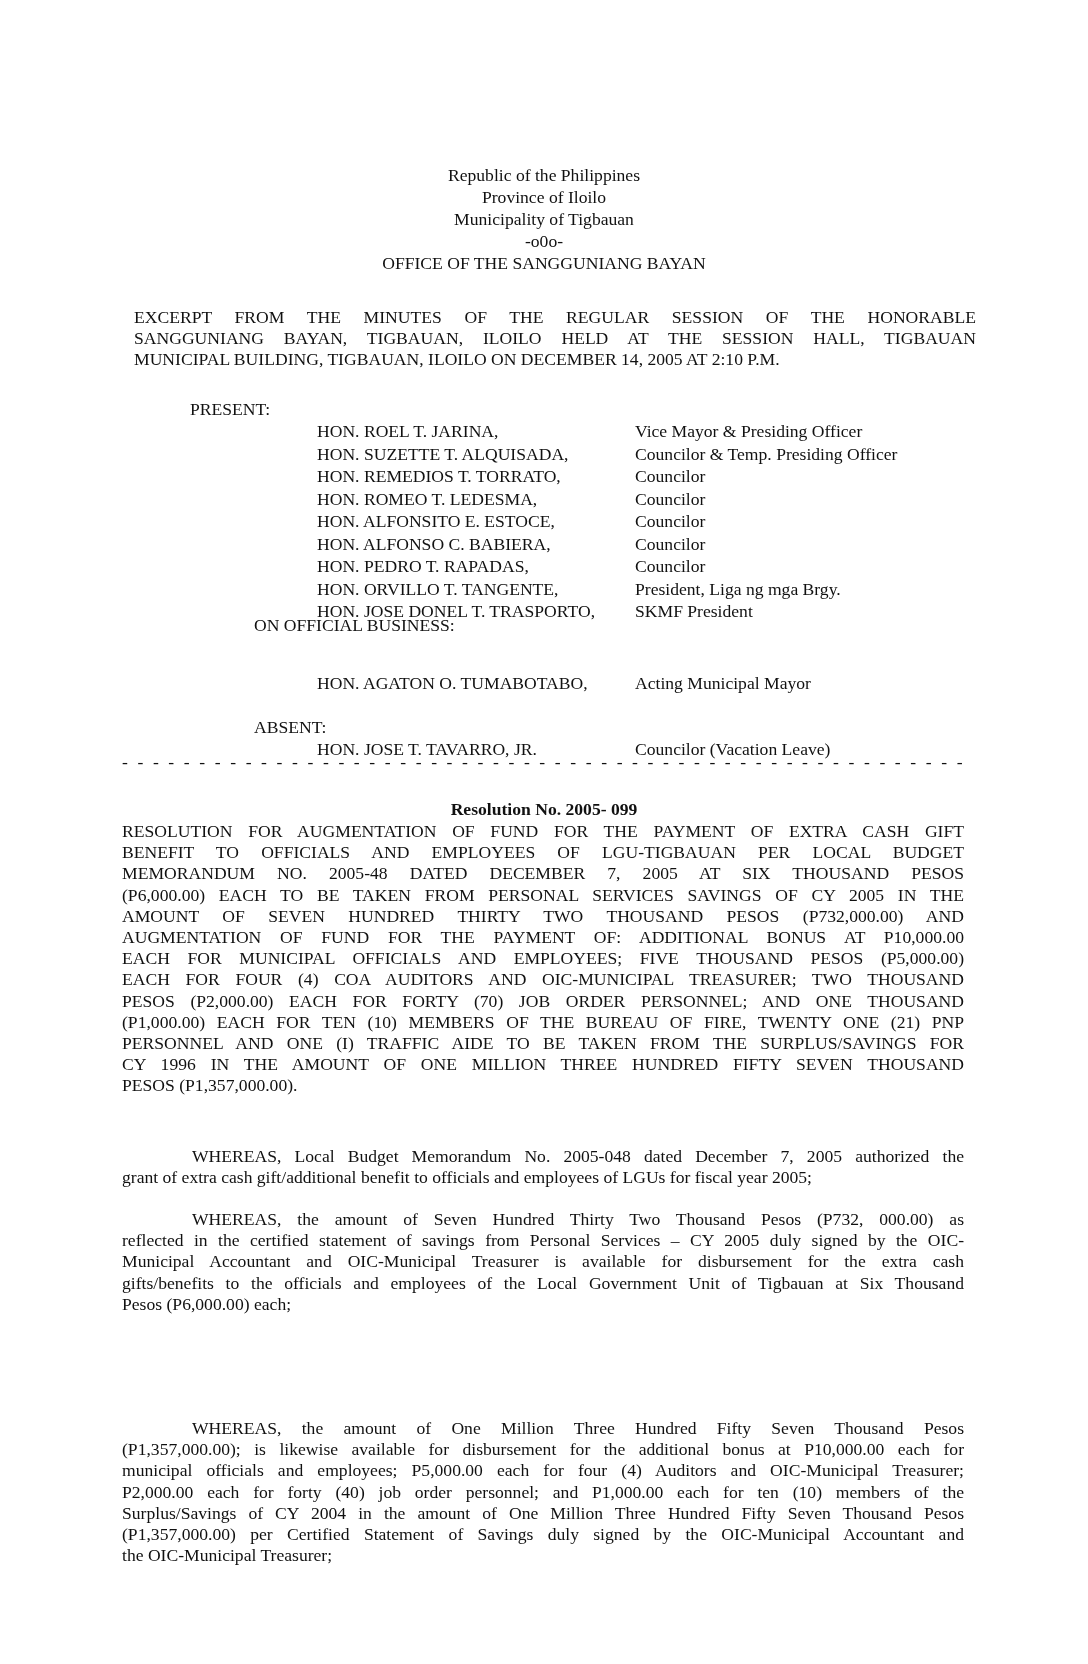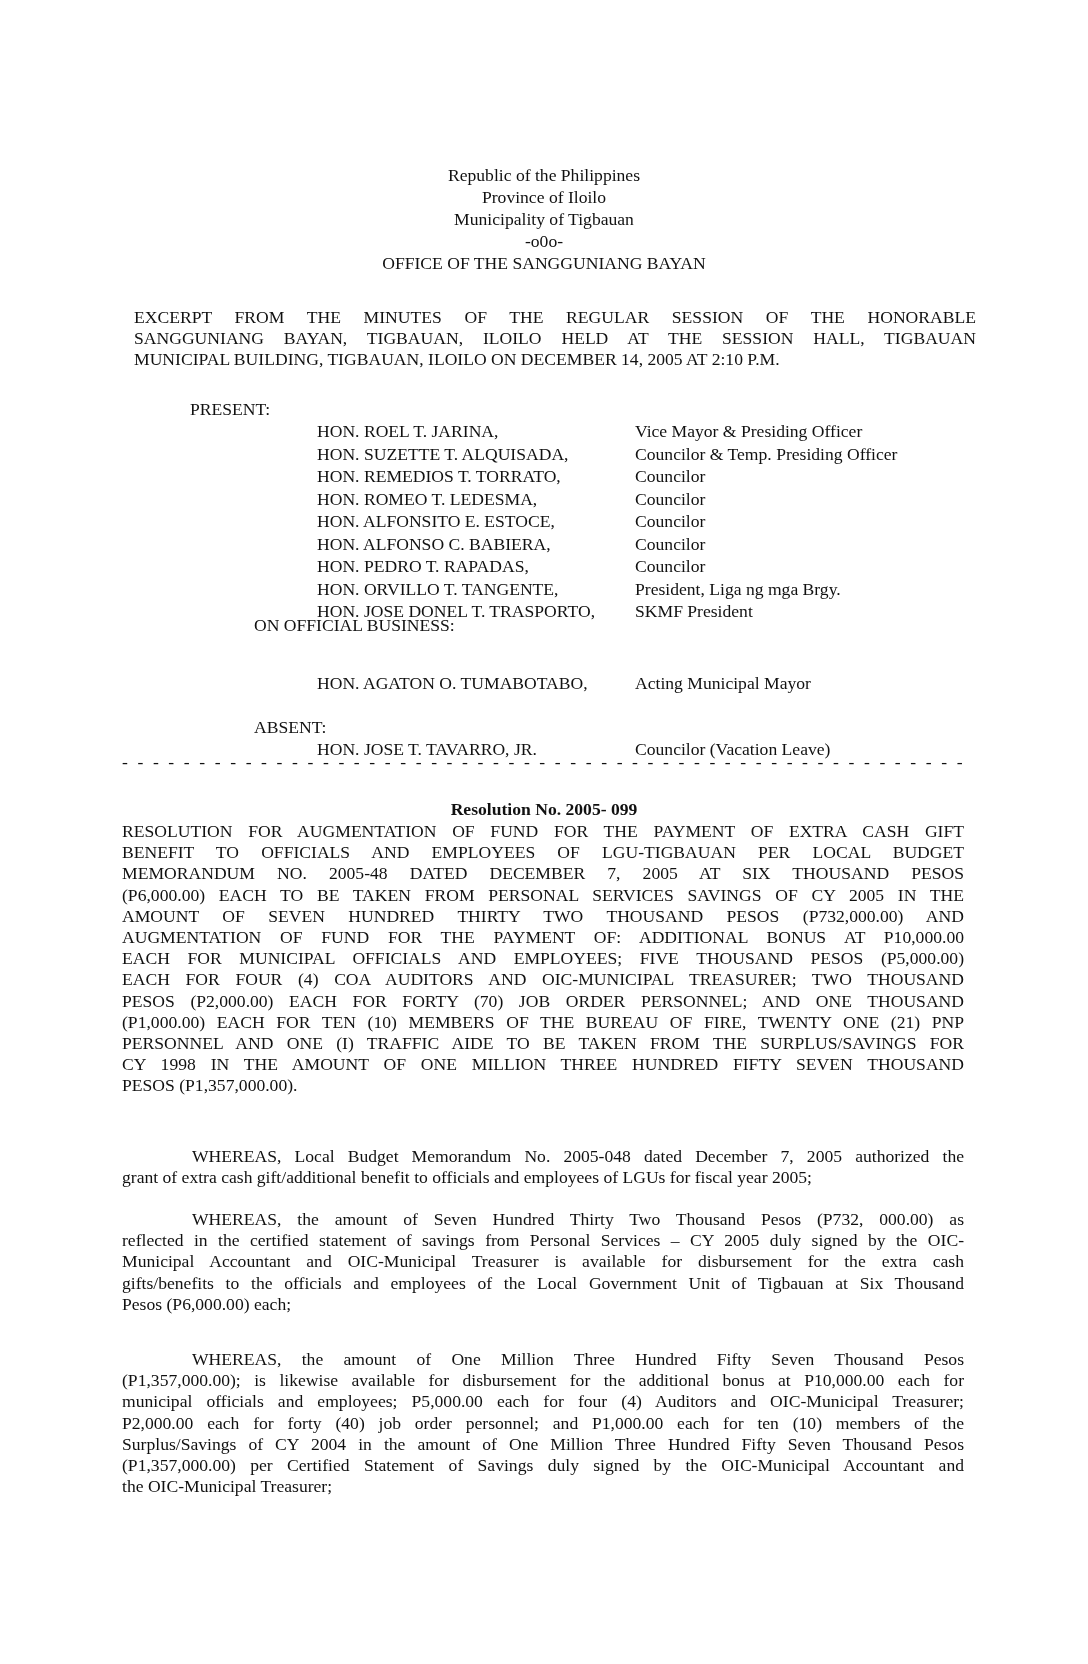--- a/index.html
+++ b/index.html
@@ -112,38 +112,38 @@
     <span class="just-line">BENEFIT TO OFFICIALS AND EMPLOYEES OF LGU-TIGBAUAN PER LOCAL BUDGET</span>
     <span class="just-line">MEMORANDUM NO. 2005-48 DATED DECEMBER 7, 2005 AT SIX THOUSAND PESOS</span>
     <span class="just-line">(P6,000.00) EACH TO BE TAKEN FROM  PERSONAL SERVICES SAVINGS OF CY 2005 IN THE</span>
     <span class="just-line">AMOUNT OF SEVEN HUNDRED THIRTY TWO THOUSAND PESOS (P732,000.00) AND</span>
     <span class="just-line">AUGMENTATION OF FUND FOR THE PAYMENT OF: ADDITIONAL BONUS AT P10,000.00</span>
     <span class="just-line">EACH FOR MUNICIPAL OFFICIALS AND EMPLOYEES; FIVE THOUSAND PESOS (P5,000.00)</span>
     <span class="just-line">EACH FOR FOUR (4) COA AUDITORS AND OIC-MUNICIPAL TREASURER; TWO THOUSAND</span>
     <span class="just-line">PESOS (P2,000.00) EACH FOR FORTY (70) JOB ORDER PERSONNEL; AND ONE THOUSAND</span>
     <span class="just-line">(P1,000.00) EACH FOR TEN (10) MEMBERS OF THE BUREAU OF FIRE, TWENTY ONE (21) PNP</span>
     <span class="just-line">PERSONNEL AND ONE (I) TRAFFIC AIDE TO BE TAKEN FROM THE  SURPLUS/SAVINGS FOR</span>
-    <span class="just-line">CY 1998 IN THE AMOUNT OF ONE MILLION THREE HUNDRED FIFTY SEVEN THOUSAND</span>
+    <span class="just-line">CY 1996 IN THE AMOUNT OF ONE MILLION THREE HUNDRED FIFTY SEVEN THOUSAND</span>
     <span style="display:block">PESOS (P1,357,000.00).</span>
   </div>
 
   <div class="para" style="top:1146px;">
     <span class="just-line indent">WHEREAS, Local Budget Memorandum No. 2005-048 dated December 7, 2005 authorized the</span>
     <span style="display:block">grant of extra cash gift/additional benefit to officials and employees of LGUs for fiscal year 2005;</span>
   </div>
 
   <div class="para" style="top:1209px;">
     <span class="just-line indent">WHEREAS, the amount of Seven Hundred Thirty Two Thousand Pesos (P732, 000.00) as</span>
     <span class="just-line">reflected in the certified statement of savings from Personal Services – CY 2005 duly signed by the OIC-</span>
     <span class="just-line">Municipal Accountant and OIC-Municipal Treasurer is available for disbursement for the extra cash</span>
     <span class="just-line">gifts/benefits to the officials and employees of the Local Government Unit of Tigbauan at Six Thousand</span>
     <span style="display:block">Pesos (P6,000.00) each;</span>
   </div>
 
-  <div class="para" style="top:1349px;">
+  <div class="para" style="top:1418px;">
     <span class="just-line indent">WHEREAS, the amount of One Million Three Hundred Fifty Seven Thousand Pesos</span>
     <span class="just-line">(P1,357,000.00); is likewise available for disbursement for the additional bonus at P10,000.00 each for</span>
     <span class="just-line">municipal officials and employees;  P5,000.00 each for four (4) Auditors and OIC-Municipal Treasurer;</span>
     <span class="just-line">P2,000.00 each for forty (40) job order personnel;  and P1,000.00 each for ten (10) members of the</span>
     <span class="just-line">Surplus/Savings of CY 2004 in the amount of One Million Three Hundred Fifty Seven Thousand Pesos</span>
     <span class="just-line">(P1,357,000.00) per Certified Statement of Savings duly signed by the OIC-Municipal Accountant and</span>
     <span style="display:block">the OIC-Municipal Treasurer;</span>
   </div>
 
 </div>

